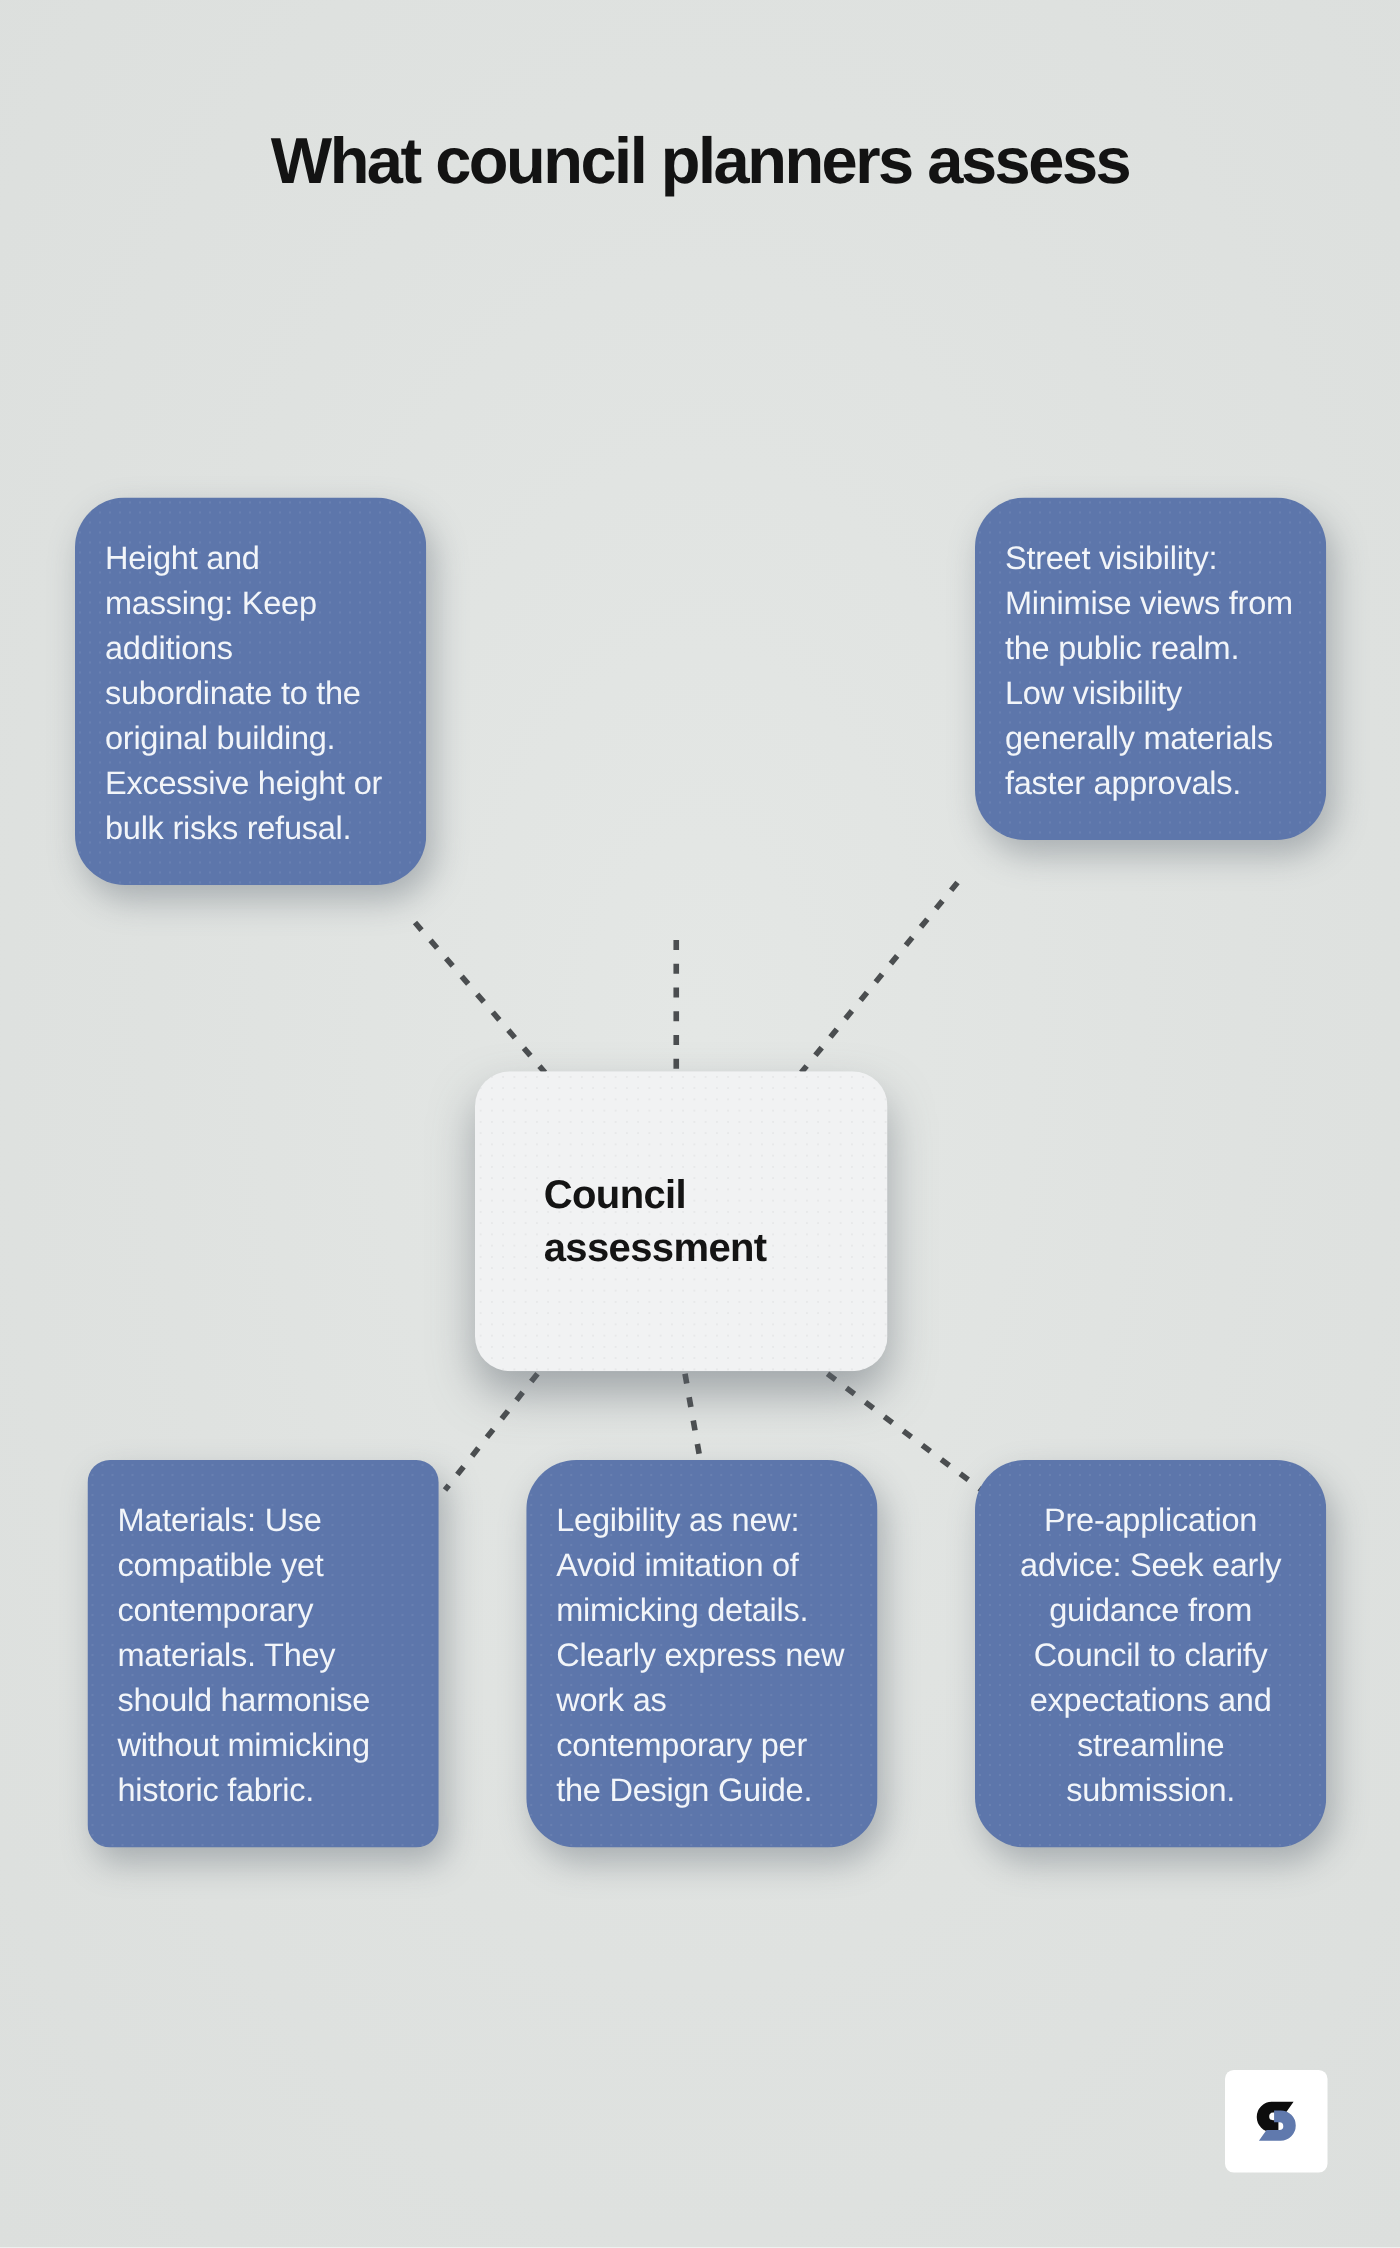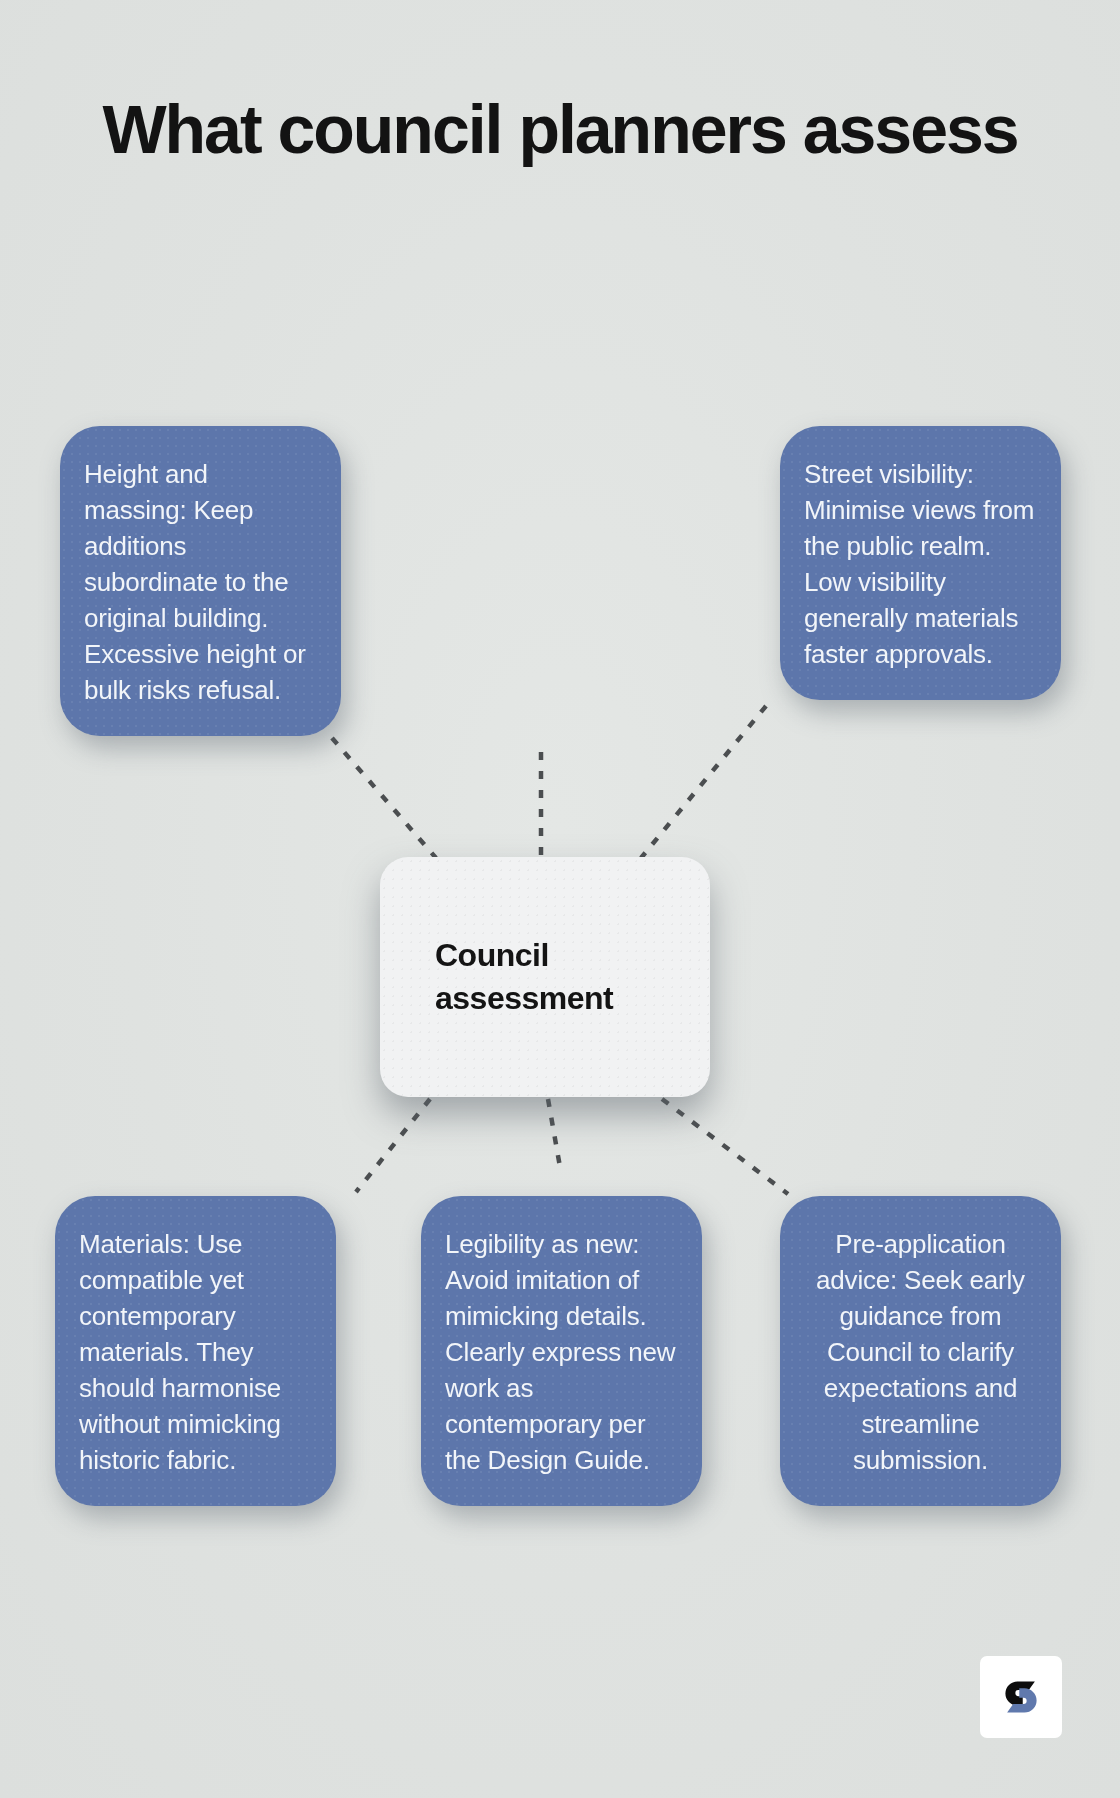--- a/index.html
+++ b/index.html
@@ -9,21 +9,21 @@
     background:radial-gradient(ellipse at 50% 46%, #e4e7e5 0%, #dfe2e0 55%, #dcdfdd 100%);
     font-family:"Liberation Sans", sans-serif;
     overflow:hidden;
   }
   .title{
     position:absolute;
     top:86px;left:0;right:0;
     text-align:center;
     color:#131313;
     font-weight:700;
-    font-size:68px;
+    font-size:52px;
     line-height:86px;
     letter-spacing:-2px;
     margin:0;
   }
   .title span{display:block;}
   .connectors{position:absolute;top:0;left:0;width:1120px;height:1798px;}
   .connectors line{
     stroke:#4b4e50;
     stroke-width:4.5;
     stroke-dasharray:8 11;
@@ -34,26 +34,25 @@
     background-color:#5d76ab;
     background-image:radial-gradient(rgba(255,255,255,0.07) 1.2px, transparent 1.2px);
     background-size:8px 8px;
     border-radius:40px;
     padding:30px 24px 28px 24px;
     color:#f2f5f9;
     font-size:26px;
     line-height:36px;
     letter-spacing:-0.2px;
     box-shadow:6px 12px 26px rgba(88,97,107,0.40);
-    margin-top:28px;
   }
   .n1{left:60px;top:398px;}
   .n2{left:421px;top:398px;}
   .n3{left:780px;top:398px;}
-  .n4{left:55px;top:1168px;}
+  .n4{left:70px;top:1168px;border-radius:18px;}
   .n5{left:421px;top:1168px;}
   .n6{left:780px;top:1168px;text-align:center;}
   .center-node{
     position:absolute;
     left:380px;top:857px;
     width:330px;height:240px;
     background-color:#f1f2f3;
     background-image:radial-gradient(rgba(0,0,0,0.045) 1px, transparent 1px);
     background-size:9px 9px;
     border-radius:28px;

